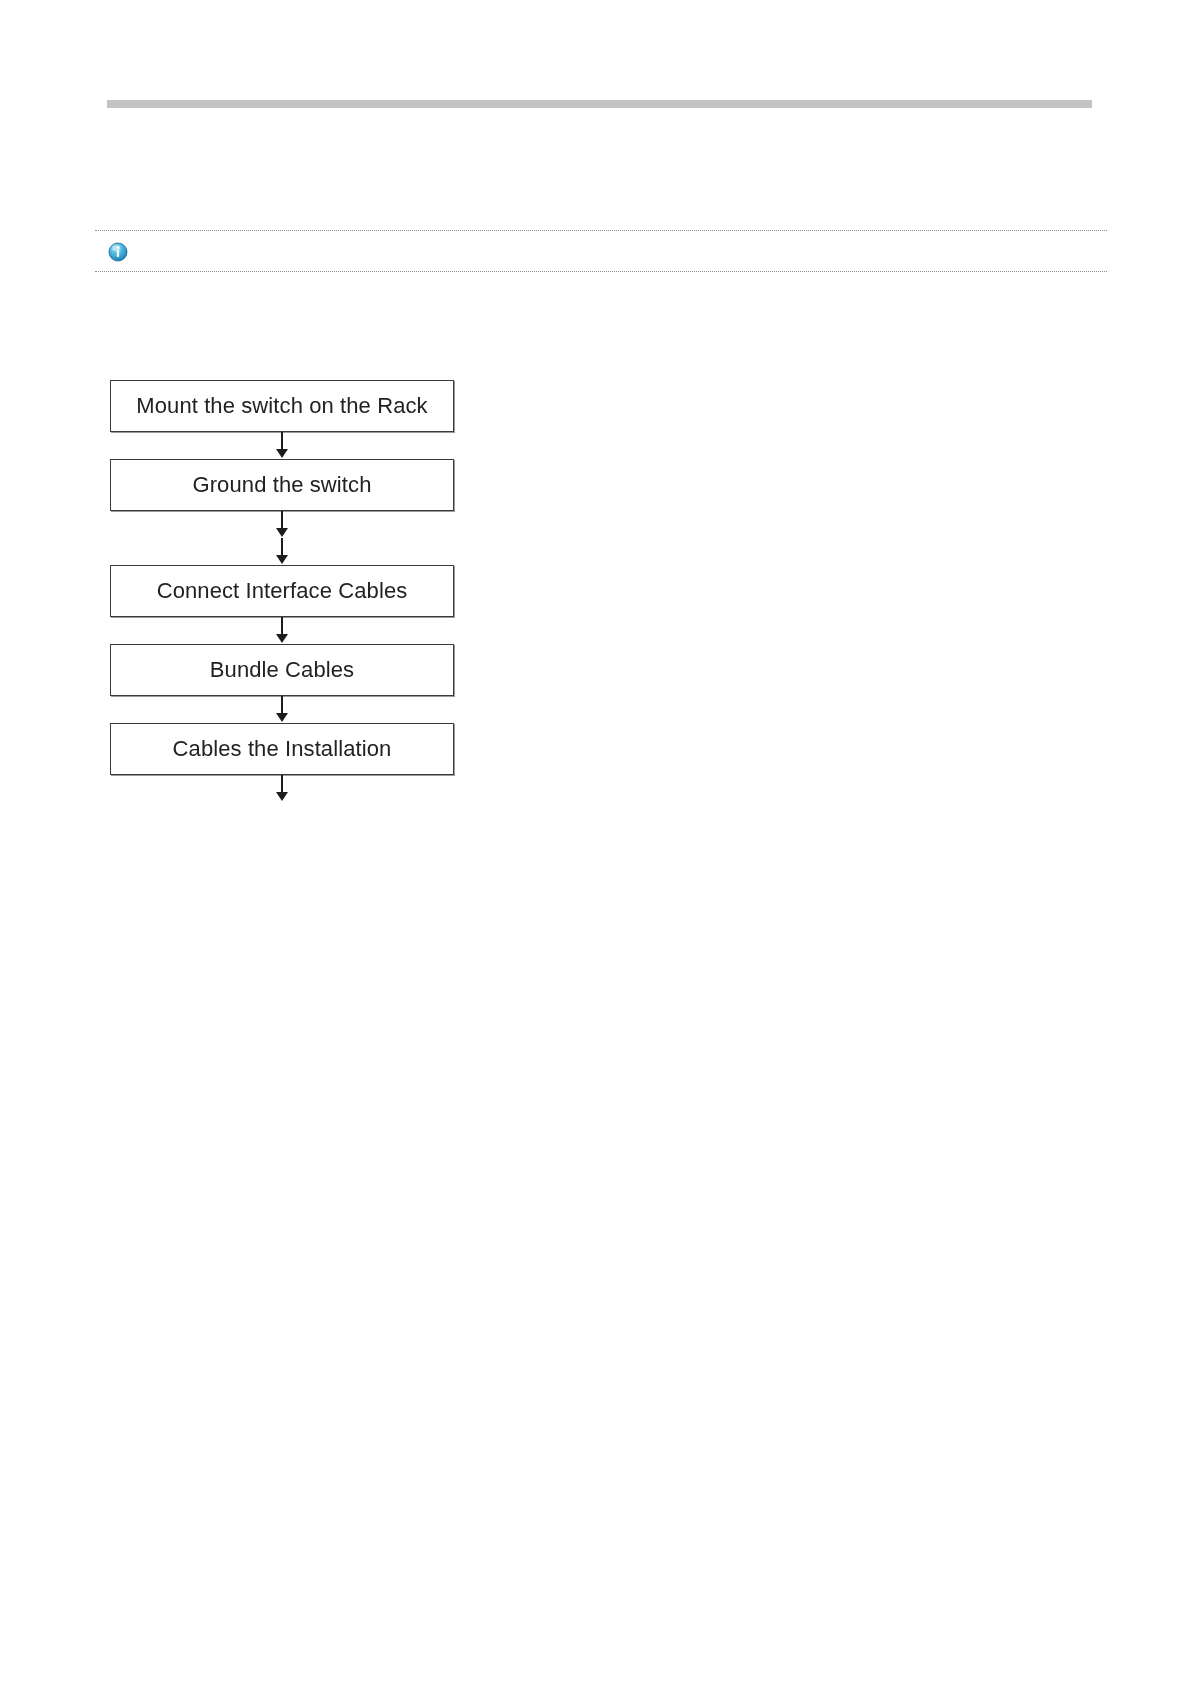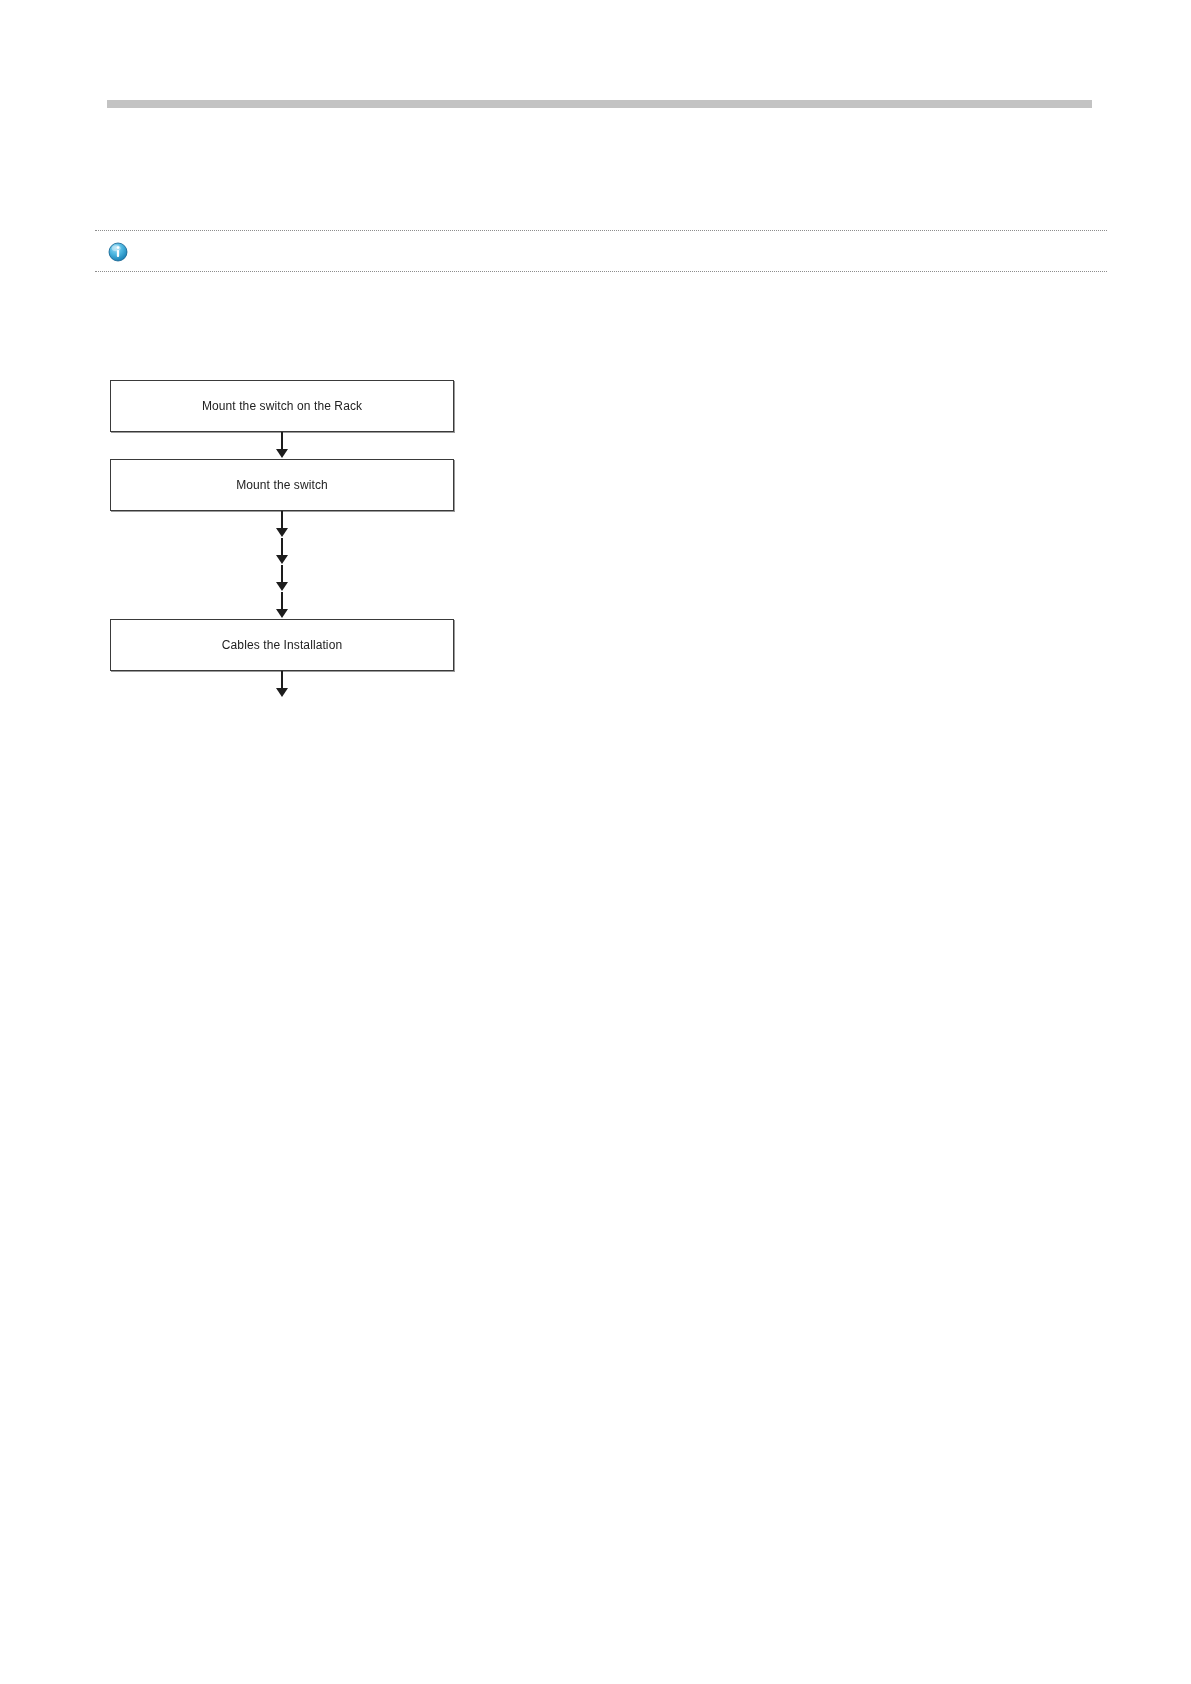--- a/index.html
+++ b/index.html
@@ -73,21 +73,21 @@
     height: 52px;
     box-sizing: border-box;
     border: 1px solid #3a3a3a;
     background: #ffffff;
     display: flex;
     align-items: center;
     justify-content: center;
     box-shadow: 1px 1px 0 #9a9a9a;
   }
   .flow-node-label {
-    font-size: 12px;
+    font-size: 22px;
     letter-spacing: 0.1px;
     color: #222222;
     white-space: nowrap;
   }
 
   .flow-connector {
     position: relative;
     width: 344px;
     height: 27px;
   }
@@ -143,37 +143,43 @@
 
     <div class="flow-node">
       <span class="flow-node-label">Mount the switch on the Rack</span>
     </div>
     <div class="flow-connector">
       <span class="stem"></span>
       <span class="head"></span>
     </div>
 
     <div class="flow-node">
-      <span class="flow-node-label">Mount the switch</span>
+      <span class="flow-node-label">Ground the switch</span>
     </div>
     <div class="flow-connector">
       <span class="stem"></span>
       <span class="head"></span>
     </div>
 
     <div class="flow-connector">
       <span class="stem"></span>
       <span class="head"></span>
     </div>
 
+    <div class="flow-node">
+      <span class="flow-node-label">Connect Interface Cables</span>
+    </div>
     <div class="flow-connector">
       <span class="stem"></span>
       <span class="head"></span>
     </div>
 
+    <div class="flow-node">
+      <span class="flow-node-label">Bundle Cables</span>
+    </div>
     <div class="flow-connector">
       <span class="stem"></span>
       <span class="head"></span>
     </div>
 
     <div class="flow-node">
       <span class="flow-node-label">Cables the Installation</span>
     </div>
     <div class="flow-connector">
       <span class="stem"></span>

